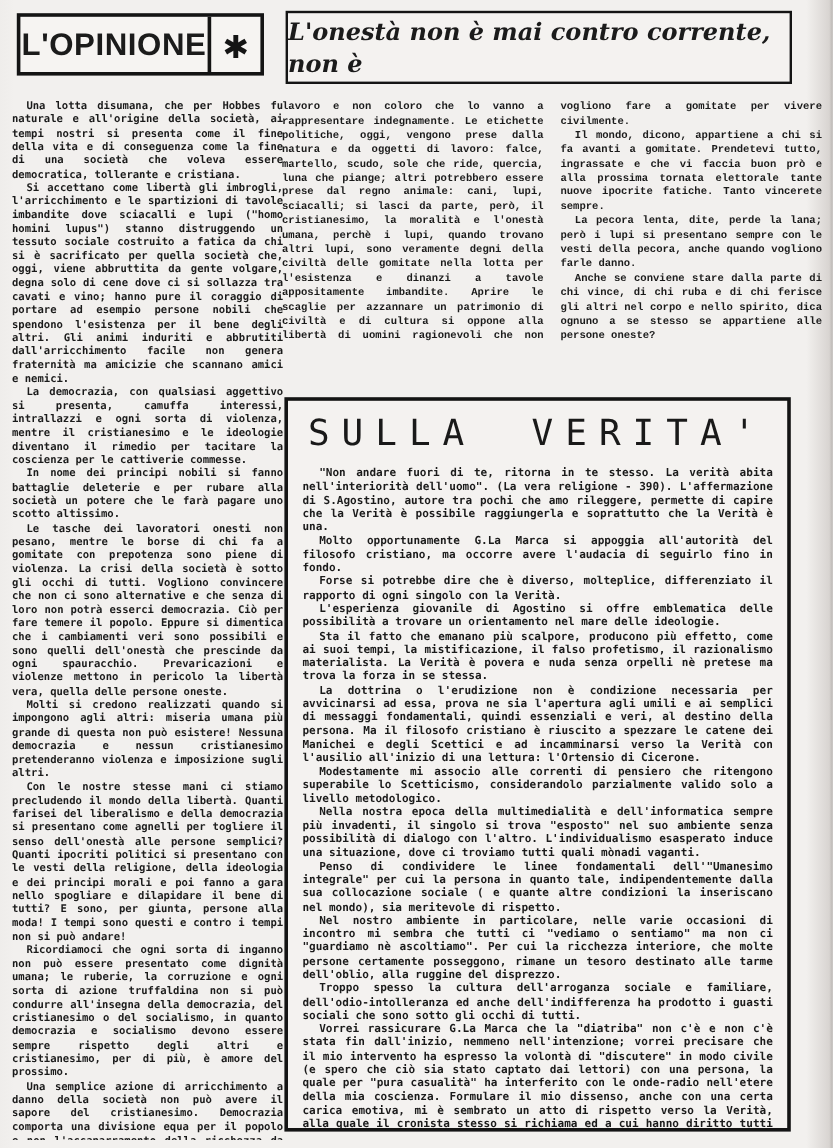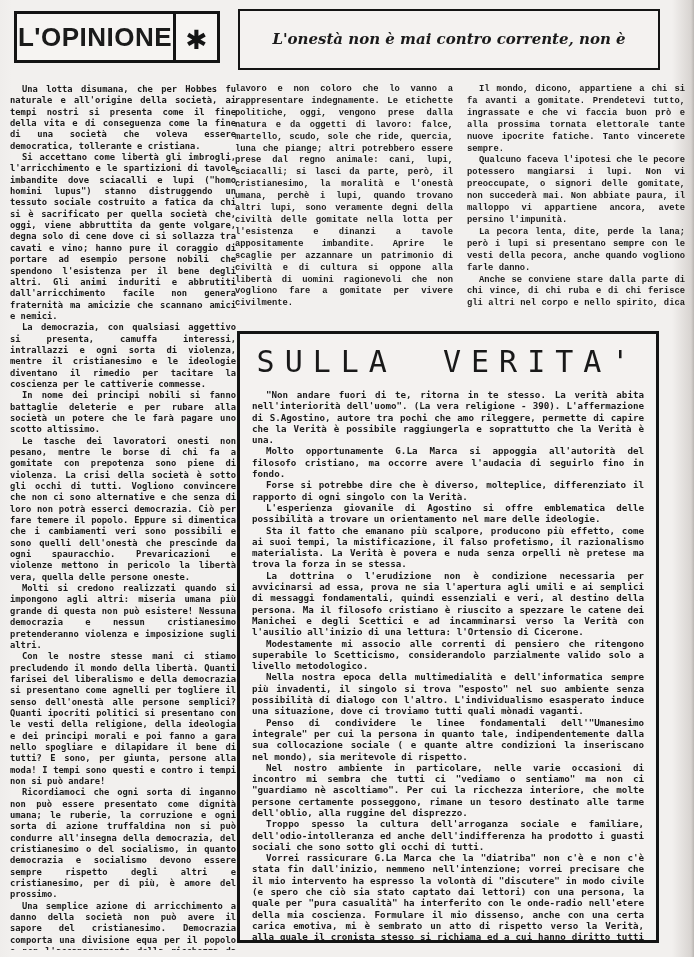--- a/index.html
+++ b/index.html
@@ -23,21 +23,21 @@
   }
   .masthead-icon{
     width:41px;display:flex;align-items:center;justify-content:center;
     font-size:34px;line-height:1;color:#141414;
   }
   #quotebox{
     position:absolute;left:238px;top:9px;width:422px;height:61px;
     border:2px solid #141414;box-sizing:border-box;background:#f4f2f0;
     display:flex;flex-direction:column;align-items:center;justify-content:center;
     font-family:"DejaVu Serif",serif;font-style:italic;font-weight:bold;
-    font-size:15px;line-height:1.35;
+    font-size:20px;line-height:1.35;
   }
   
   .news{
     font-family:"DejaVu Sans Mono",monospace;font-weight:700;
     font-size:8.8px;line-height:11.35px;text-align:justify;
   }
   .news p{margin:0;text-indent:12px;}
   .news p.cont{text-indent:0;}
   #col1{
     position:absolute;left:10px;top:84px;width:226px;height:866px;overflow:hidden;
@@ -81,21 +81,20 @@
   <p>Molti si credono realizzati quando si impongono agli altri: miseria umana più grande di questa non può esistere! Nessuna democrazia e nessun cristianesimo pretenderanno violenza e imposizione sugli altri.</p>
   <p>Con le nostre stesse mani ci stiamo precludendo il mondo della libertà. Quanti farisei del liberalismo e della democrazia si presentano come agnelli per togliere il senso dell'onestà alle persone semplici? Quanti ipocriti politici si presentano con le vesti della religione, della ideologia e dei principi morali e poi fanno a gara nello spogliare e dilapidare il bene di tutti? E sono, per giunta, persone alla moda! I tempi sono questi e contro i tempi non si può andare!</p>
   <p>Ricordiamoci che ogni sorta di inganno non può essere presentato come dignità umana; le ruberie, la corruzione e ogni sorta di azione truffaldina non si può condurre all'insegna della democrazia, del cristianesimo o del socialismo, in quanto democrazia e socialismo devono essere sempre rispetto degli altri e cristianesimo, per di più, è amore del prossimo.</p>
   <p>Una semplice azione di arricchimento a danno della società non può avere il sapore del cristianesimo. Democrazia comporta una divisione equa per il popolo e non l'accaparramento della ricchezza da parte di alcuni.</p>
 
 </div>
 
 <div id="flow" class="news">
   <p class="cont">lavoro e non coloro che lo vanno a rappresentare indegnamente. Le etichette politiche, oggi, vengono prese dalla natura e da oggetti di lavoro: falce, martello, scudo, sole che ride, quercia, luna che piange; altri potrebbero essere prese dal regno animale: cani, lupi, sciacalli; si lasci da parte, però, il cristianesimo, la moralità e l'onestà umana, perchè i lupi, quando trovano altri lupi, sono veramente degni della civiltà delle gomitate nella lotta per l'esistenza e dinanzi a tavole appositamente imbandite. Aprire le scaglie per azzannare un patrimonio di civiltà e di cultura si oppone alla libertà di uomini ragionevoli che non vogliono fare a gomitate per vivere civilmente.</p>
   <p>Il mondo, dicono, appartiene a chi si fa avanti a gomitate. Prendetevi tutto, ingrassate e che vi faccia buon prò e alla prossima tornata elettorale tante nuove ipocrite fatiche. Tanto vincerete sempre.</p>
-  <p>Qualcuno faceva l'ipotesi che le pecore potessero mangiarsi i lupi. Non vi preoccupate, o signori delle gomitate, non succederà mai. Non abbiate paura, il malloppo vi appartiene ancora, avete persino l'impunità.</p>
   <p>La pecora lenta, dite, perde la lana; però i lupi si presentano sempre con le vesti della pecora, anche quando vogliono farle danno.</p>
   <p>Anche se conviene stare dalla parte di chi vince, di chi ruba e di chi ferisce gli altri nel corpo e nello spirito, dica ognuno a se stesso se appartiene alle persone oneste?</p>
 
 </div>
 
 <div id="veritabox">
   <div class="verita-title">SULLA VERITA'</div>
   <div class="news verita-body">
     <p>"Non andare fuori di te, ritorna in te stesso. La verità abita nell'interiorità dell'uomo". (La vera religione - 390). L'affermazione di S.Agostino, autore tra pochi che amo rileggere, permette di capire che la Verità è possibile raggiungerla e soprattutto che la Verità è una.</p>
     <p>Molto opportunamente G.La Marca si appoggia all'autorità del filosofo cristiano, ma occorre avere l'audacia di seguirlo fino in fondo.</p>

